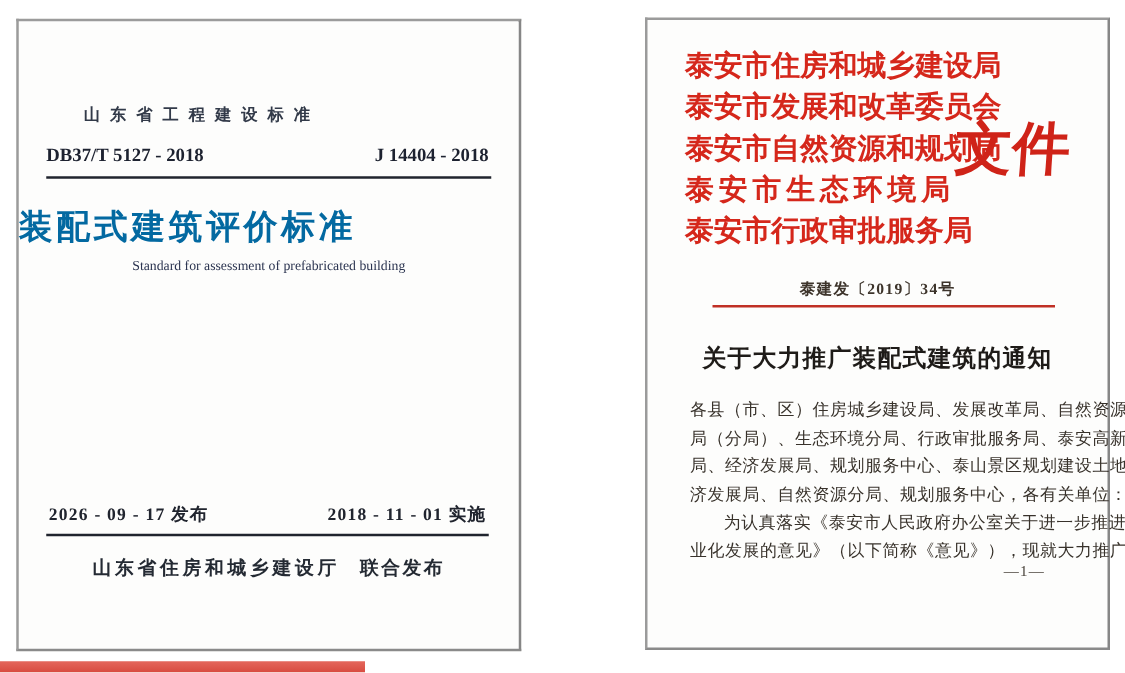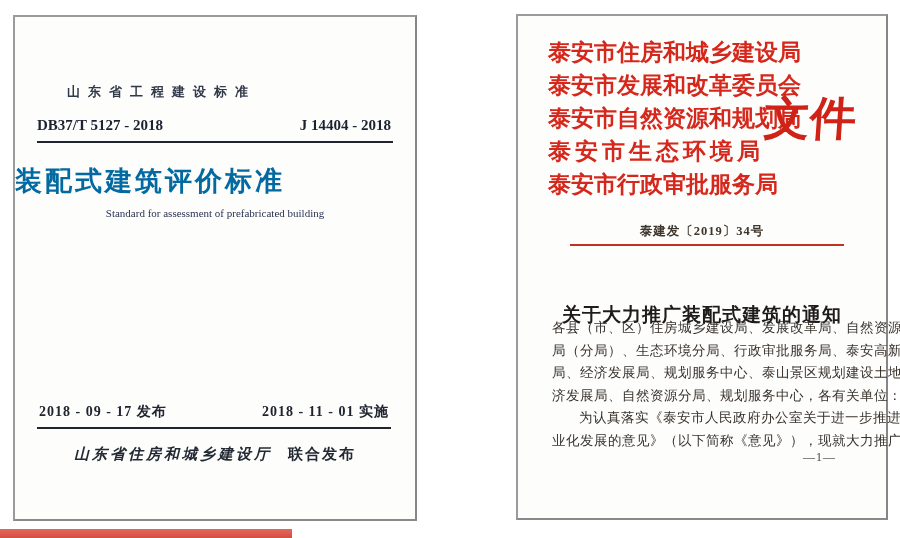--- a/index.html
+++ b/index.html
@@ -51,21 +51,21 @@
     position: absolute; top: 386px; left: 24px; right: 26px;
     display: flex; justify-content: space-between;
     font-size: 14px; font-weight: bold; color: #20242e; letter-spacing: 1px;
   }
   .rule-dark-2 { position: absolute; top: 410px; left: 22px; right: 24px; border-top: 2px solid #20242e; }
 
   .publisher-row {
     position: absolute; top: 428px; left: 0; right: 0;
     display: flex; justify-content: center; align-items: center; gap: 16px;
   }
-  .publisher-lines { display: flex; flex-direction: column; gap: 14px; font-style: italic; }
+  .publisher-lines { display: flex; flex-direction: column; gap: 14px; }
   .publisher-line {
     font-size: 15px; font-weight: bold; color: #242a33; letter-spacing: 3px; white-space: nowrap;
   }
   .joint-label { font-size: 15px; font-weight: bold; color: #242a33; letter-spacing: 2px; white-space: nowrap; text-align: right; }
 
   
   #right-page { left: 516px; top: 14px; width: 372px; height: 506px; }
 
   .red-header {
     position: absolute; top: 20px; left: 0; right: 0;
@@ -83,21 +83,21 @@
   }
 
   .doc-number {
     position: absolute; top: 207px; left: 0; right: 0;
     text-align: center; font-size: 12.5px; color: #3d342b; letter-spacing: 1px; font-weight: bold;
   }
   .rule-red { position: absolute; top: 228px; left: 52px; right: 42px; border-top: 2px solid #c03025; }
 
   .doc-title {
     position: absolute; top: 258px; left: 0; right: 0;
-    text-align: center; font-size: 19px; font-weight: bold; color: #1e1b18; letter-spacing: 1px; margin-top: 28px;
+    text-align: center; font-size: 19px; font-weight: bold; color: #1e1b18; letter-spacing: 1px;
   }
 
   .doc-body {
     position: absolute; top: 301px; left: 34px; right: 28px;
     font-size: 13.5px; line-height: 22.5px; color: #38322b; letter-spacing: 0.5px;
   }
   .body-line { white-space: nowrap; }
   .body-line.indent { text-indent: 2em; }
 
   .page-number {
@@ -120,21 +120,21 @@
   <div class="code-row">
     <span>DB37/T 5127 - 2018</span>
     <span>J 14404 - 2018</span>
   </div>
   <div class="rule-dark-1"></div>
 
   <div class="cover-title">装配式建筑评价标准</div>
   <div class="cover-subtitle">Standard for assessment of prefabricated building</div>
 
   <div class="dates-row">
-    <span>2018 - 09 - 17 发布</span>
+    <span>2026 - 09 - 17 发布</span>
     <span>2018 - 11 - 01 实施</span>
   </div>
   <div class="rule-dark-2"></div>
 
   <div class="publisher-row">
     <div class="publisher-lines">
       <div class="publisher-line">山东省住房和城乡建设厅</div>
     </div>
     <div class="joint-label">联合发布</div>
   </div>

